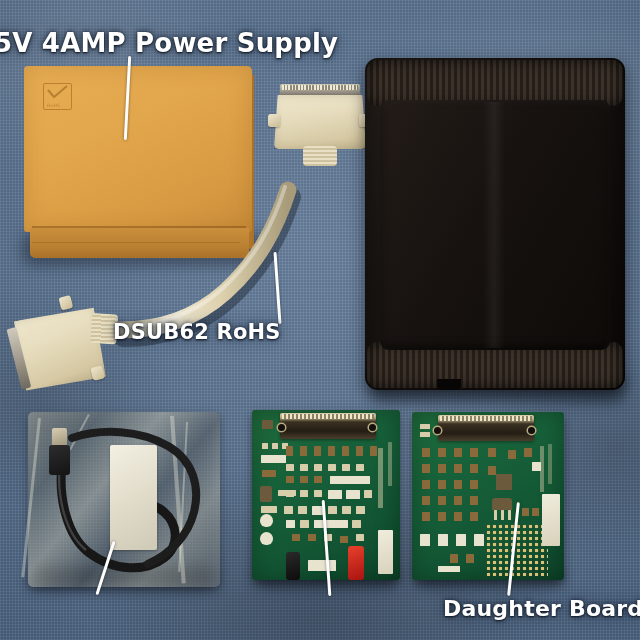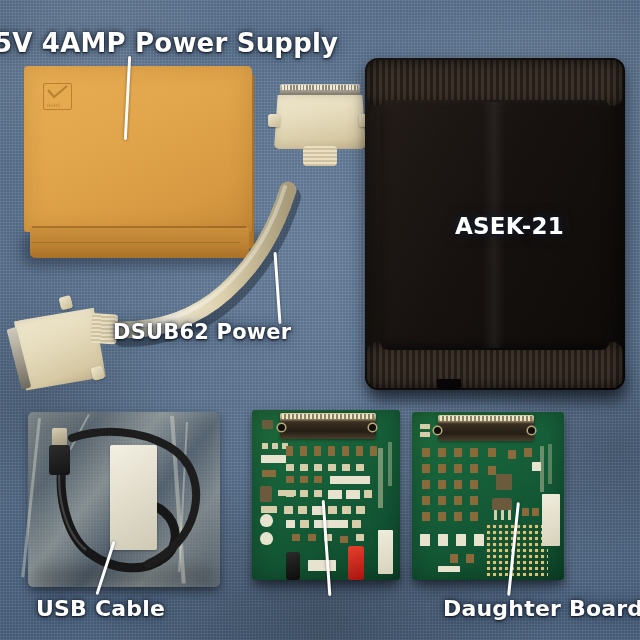--- a/index.html
+++ b/index.html
@@ -319,17 +319,15 @@
     <div class="cream" style="left:130px;top:82px;width:18px;height:52px;"></div>
   </div>
 
   <div class="lead" style="left:126px;top:56px;width:3px;height:84px;transform:rotate(3deg);"></div>
   <div class="lead" style="left:276px;top:252px;width:3px;height:72px;transform:rotate(-4deg);"></div>
   <div class="lead" style="left:104px;top:540px;width:3px;height:56px;transform:rotate(18deg);"></div>
   <div class="lead" style="left:325px;top:500px;width:3px;height:96px;transform:rotate(-4deg);"></div>
   <div class="lead" style="left:512px;top:502px;width:3px;height:94px;transform:rotate(6deg);"></div>
 
   <div class="lbl" style="left:-6px;top:28px;font-size:26px;">5V 4AMP Power Supply</div>
-  <div class="lbl" style="left:455px;top:213px;font-size:23px;">ASEK-21</div>
-  <div class="lbl" style="left:113px;top:320px;font-size:21px;">DSUB62 Power</div>
-  <div class="lbl" style="left:36px;top:596px;font-size:22px;">USB Cable</div>
+  <div class="lbl" style="left:113px;top:320px;font-size:21px;">DSUB62 RoHS</div>
   <div class="lbl" style="left:443px;top:596px;font-size:22px;">Daughter Board</div>
 </div>
 
 </body></html>

